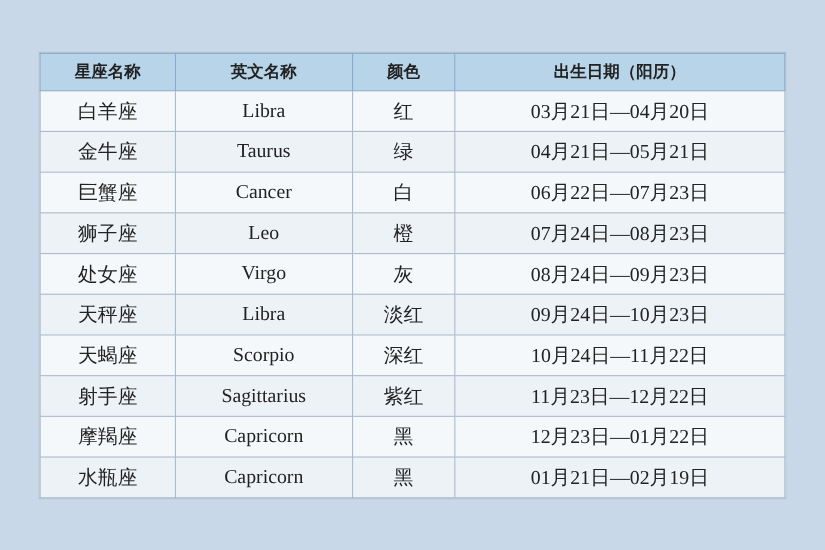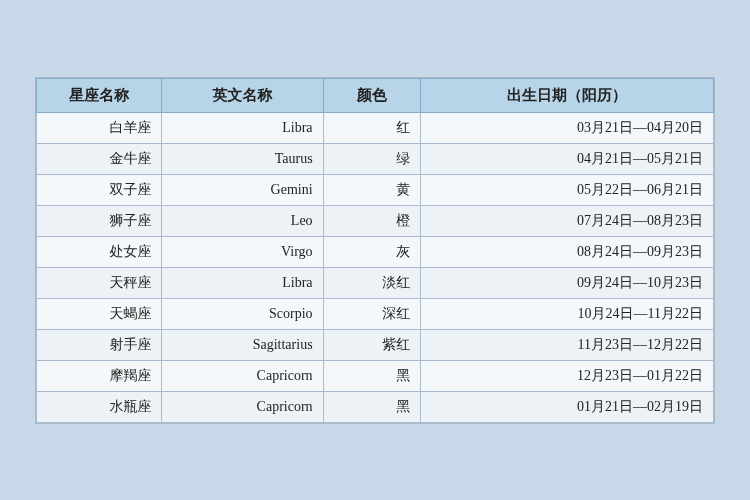--- a/index.html
+++ b/index.html
@@ -27,22 +27,22 @@
       padding: 7px 0;
       text-align: center;
       font-size: 15px;
       font-weight: bold;
       color: #222;
       font-family: Liberation Serif, serif;
     }
     tbody tr td {
       border: 1px solid #aabbd0;
       padding: 6px 10px;
-      text-align: right;
-      font-size: 14px;
+      text-align: center;
+      font-size: 18px;
       color: #222;
       background-color: #f5f8fa;
     }
     tbody tr:nth-child(even) td {
       background-color: #edf2f7;
     }
   </style>
 </head>
 <body>
 
@@ -65,24 +65,24 @@
           <td>红</td>
           <td>03月21日—04月20日</td>
         </tr>
         <tr>
           <td>金牛座</td>
           <td>Taurus</td>
           <td>绿</td>
           <td>04月21日—05月21日</td>
         </tr>
         <tr>
-          <td>双子座</td>
-          <td>Gemini</td>
-          <td>黄</td>
-          <td>05月22日—06月21日</td>
+          <td>巨蟹座</td>
+          <td>Cancer</td>
+          <td>白</td>
+          <td>06月22日—07月23日</td>
         </tr>
         <tr>
           <td>狮子座</td>
           <td>Leo</td>
           <td>橙</td>
           <td>07月24日—08月23日</td>
         </tr>
         <tr>
           <td>处女座</td>
           <td>Virgo</td>

